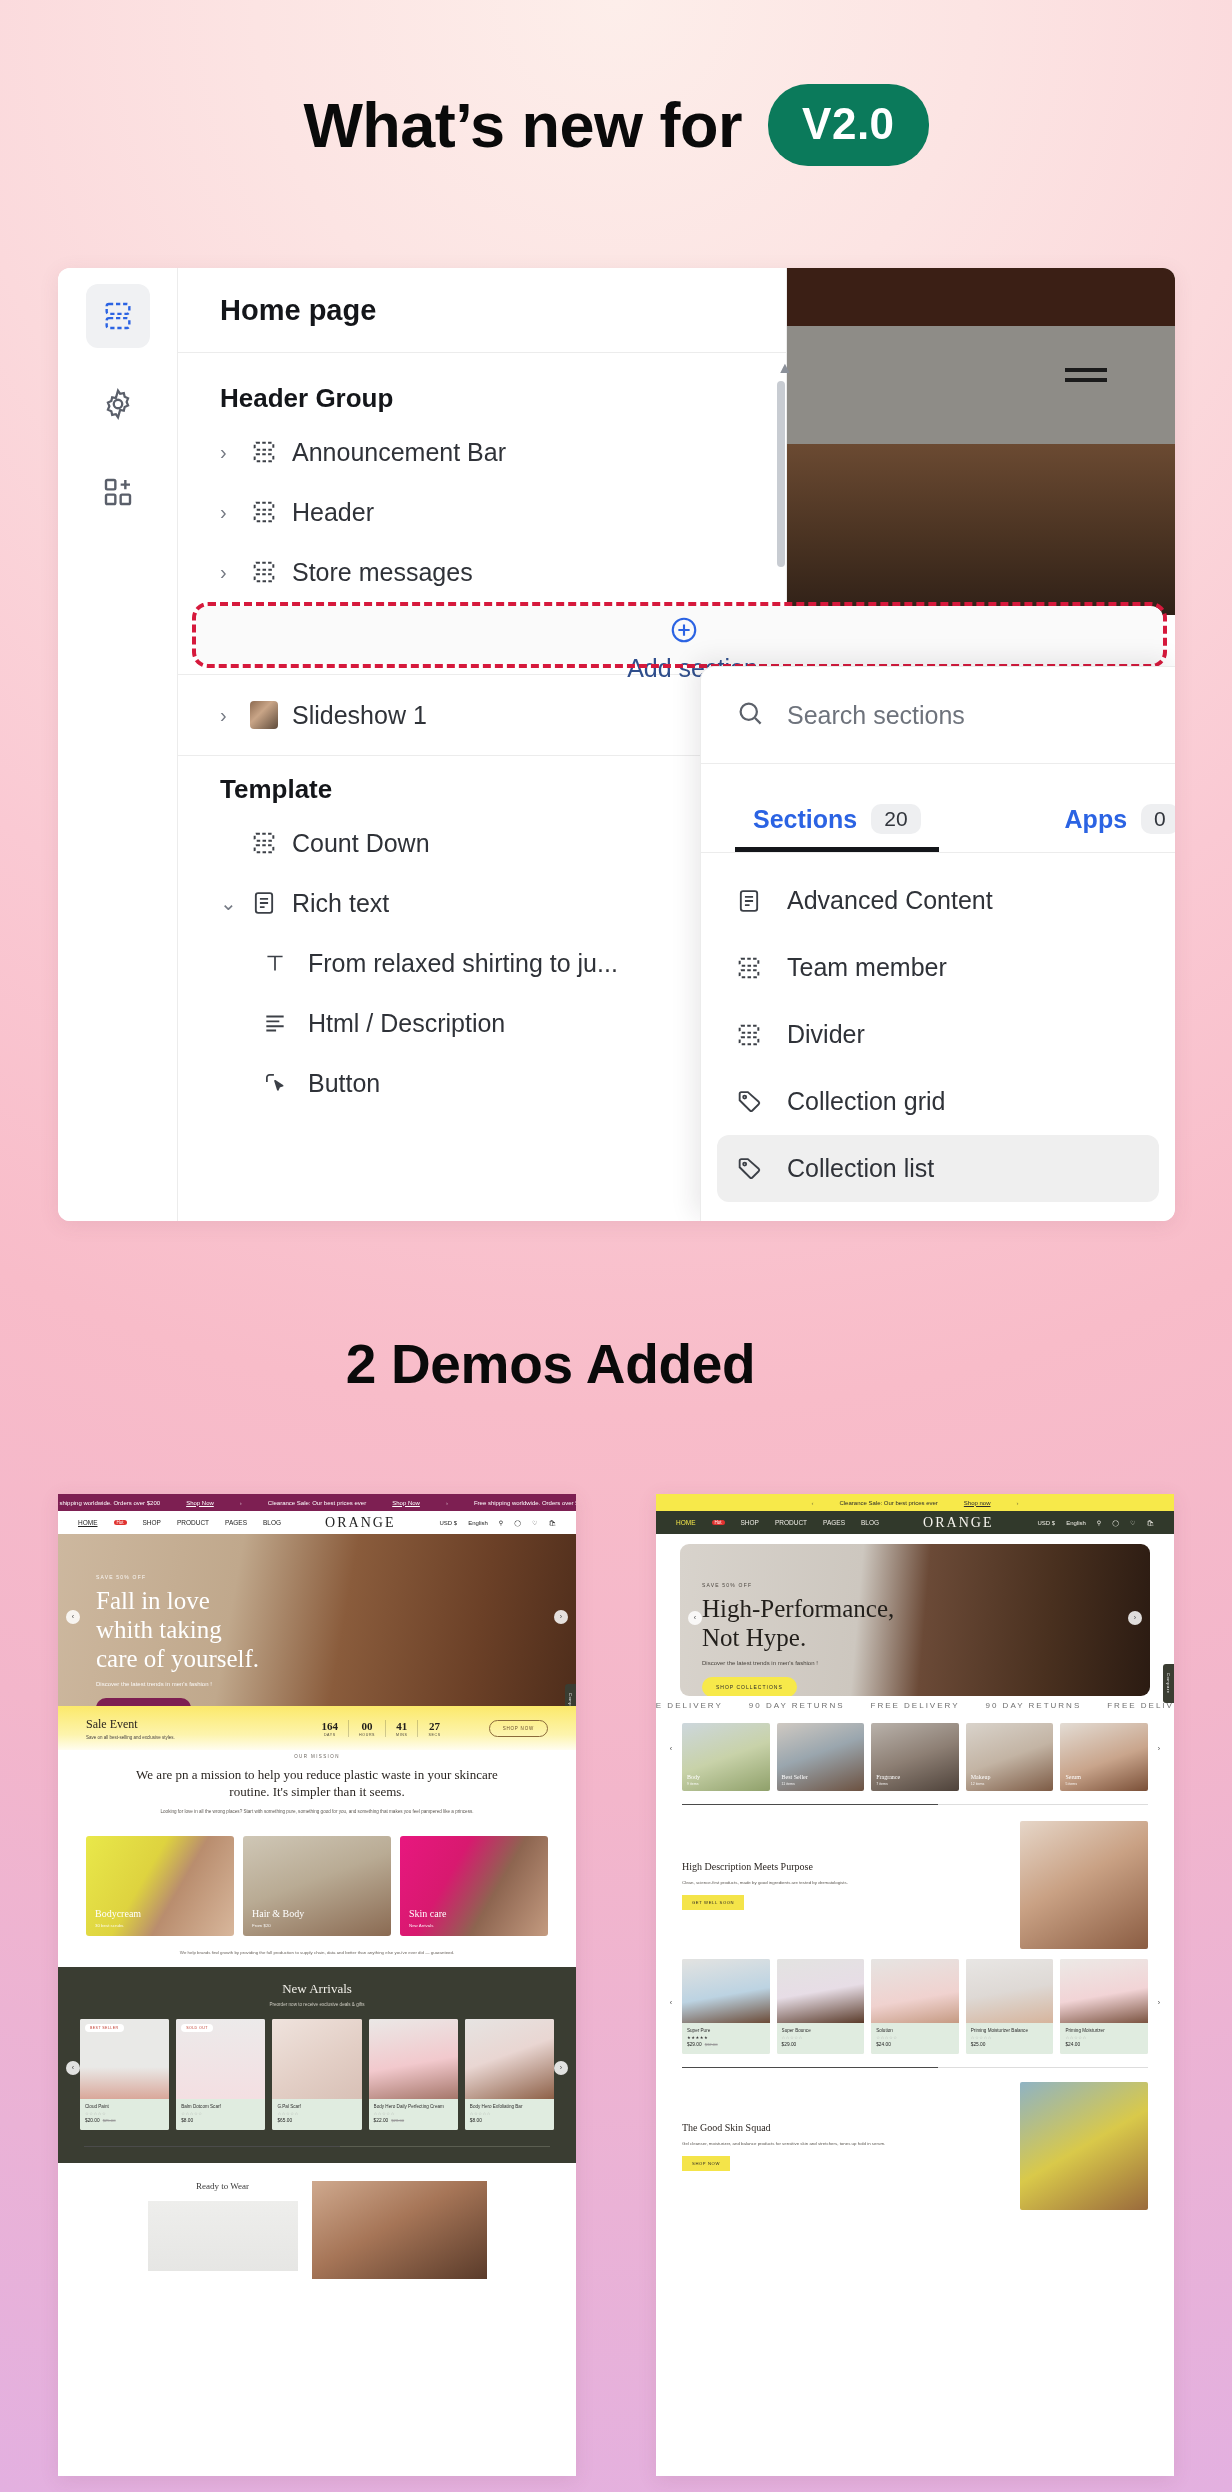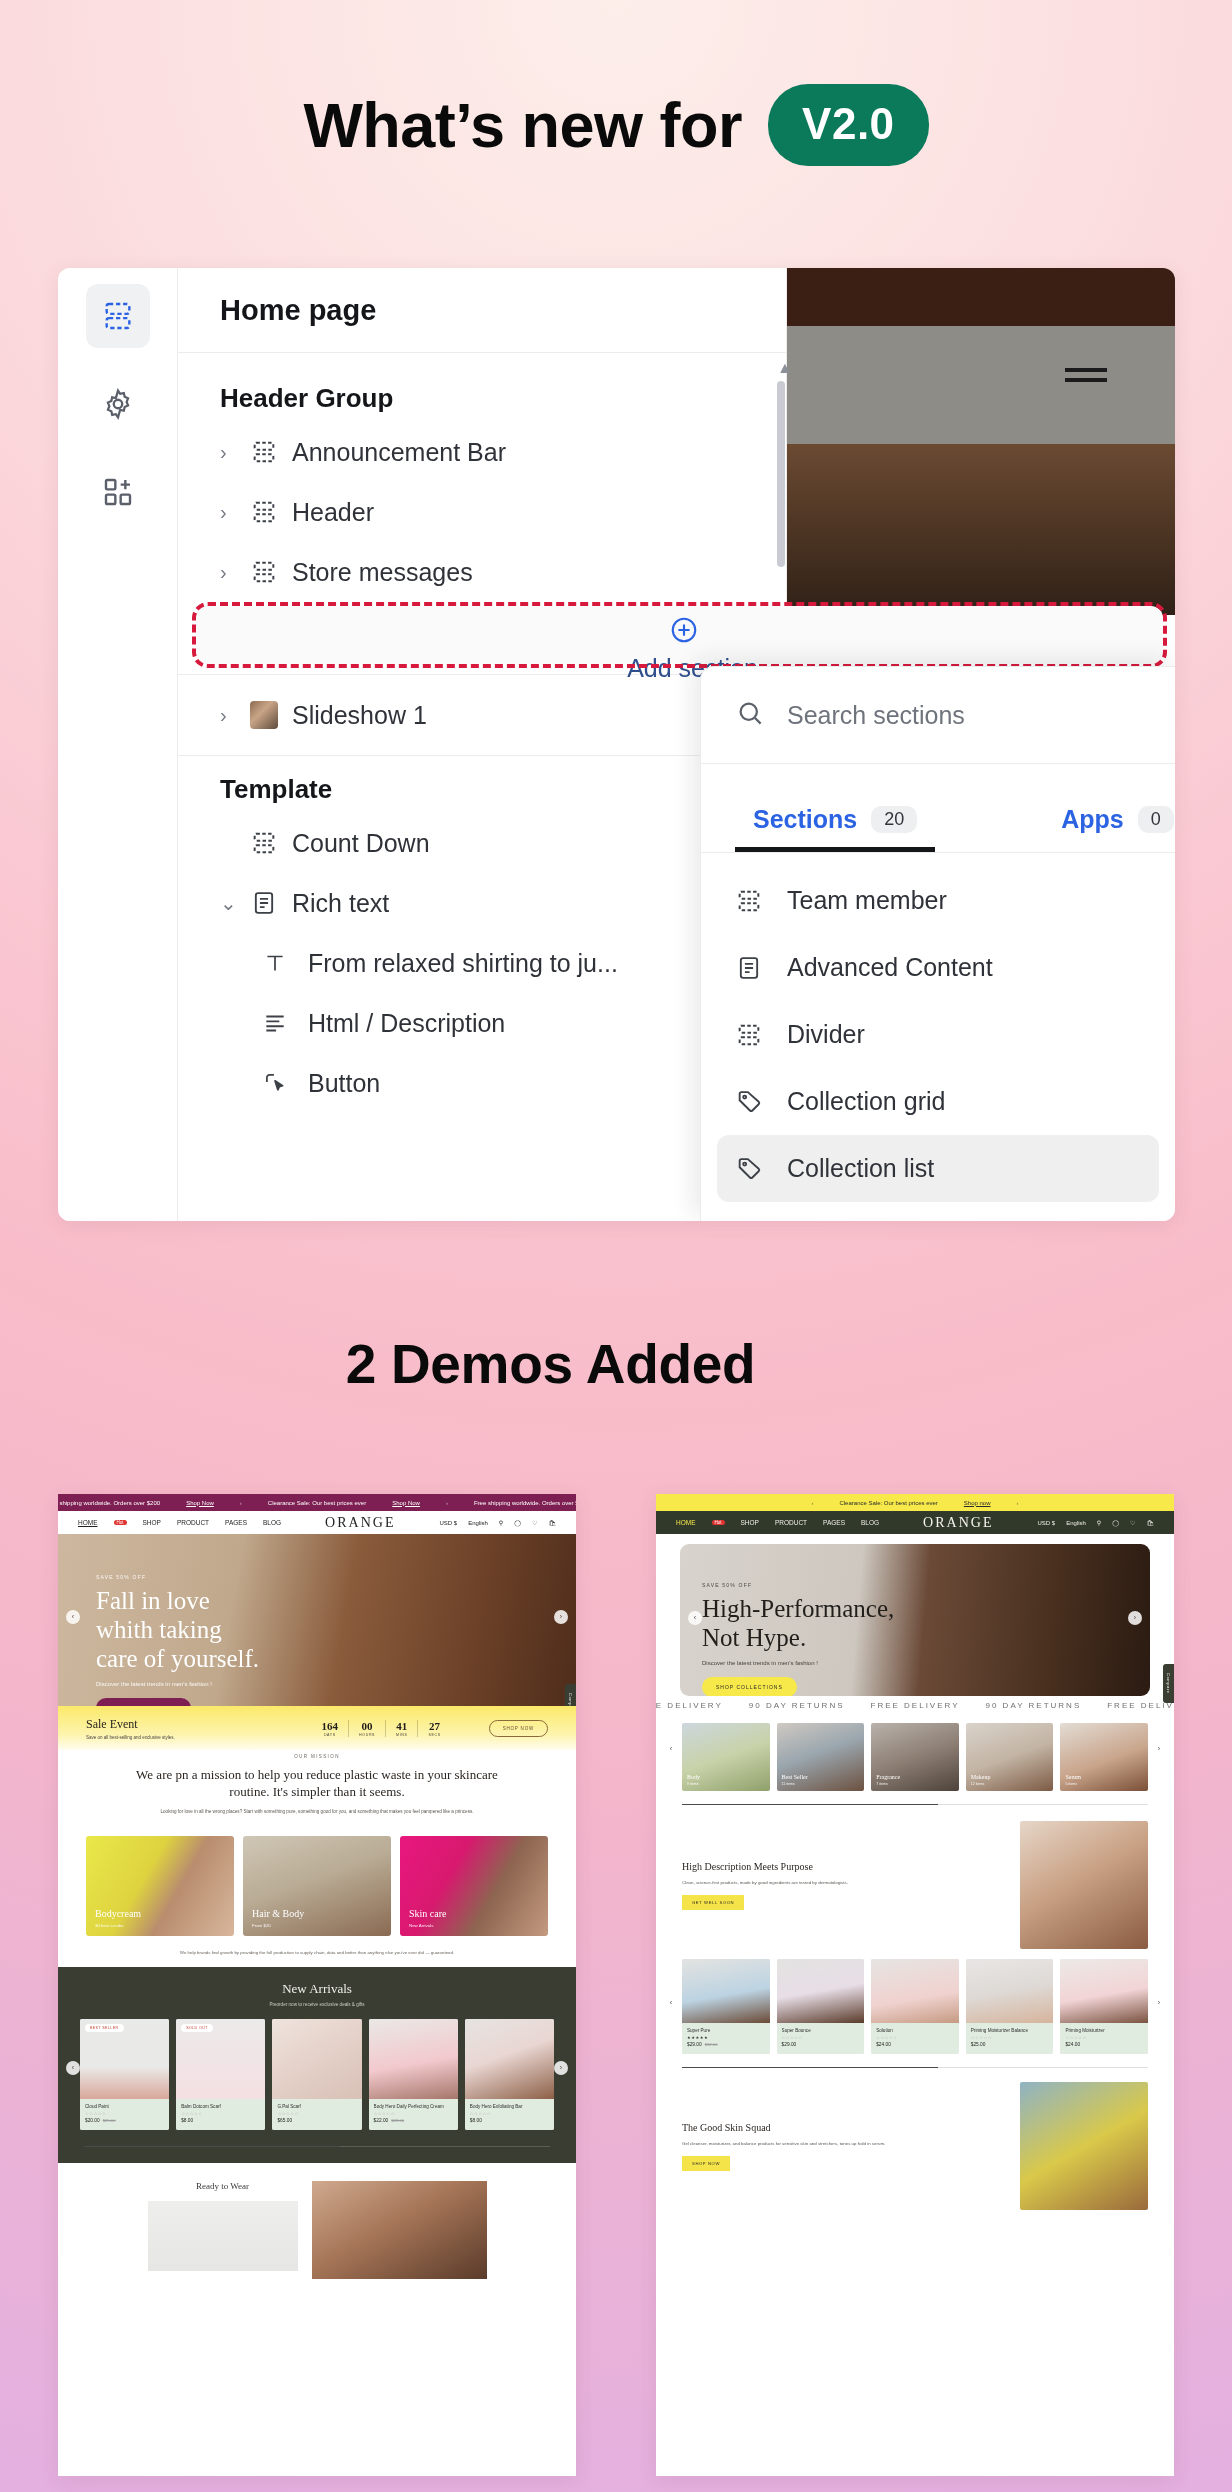--- a/index.html
+++ b/index.html
@@ -120,21 +120,21 @@
   .tabs{ height:88px; flex:0 0 88px; display:flex; align-items:flex-end; border-bottom:1px solid #ececec;}
   .tab{
     display:flex; align-items:center; gap:14px; padding:0 18px 18px 18px;
     font-size:25px; font-weight:700; color:#2b63e3; position:relative;
   }
   .tab:first-child{ margin-left:34px; }
   .tab.active::after{
     content:""; position:absolute; left:0; right:0; bottom:0; height:5px; background:#14161a;
   }
   .pill{
-    background:#eeeff1; color:#31353c; font-weight:400; font-size:18px;
+    background:#eeeff1; color:#31353c; font-weight:400; font-size:21px;
     border-radius:10px; padding:3px 13px;
   }
   .tab-gap{ flex:0 0 108px;}
   .sec-list{ flex:1; padding:14px 16px 10px 16px; }
   .sec-item{
     display:flex; align-items:center; gap:24px; height:67px;
     padding-left:18px; border-radius:12px; font-size:25px; color:#2f3238;
   }
   .sec-item.selected{ background:#efefef; }
   .sec-item .ic{ display:flex; align-items:center; color:#3c4047;}
@@ -403,35 +403,35 @@
         <div class="tab-gap"></div>
         <div class="tab">
           <span>Apps</span>
           <span class="pill">0</span>
         </div>
       </div>
 
       <div class="sec-list">
         <div class="sec-item">
           <span class="ic">
+            <svg width="28" height="28" viewBox="0 0 24 24" fill="none" stroke="currentColor" stroke-width="1.6">
+                <rect x="5" y="3.5" width="14" height="17" rx="2"></rect>
+                <path d="M8.5 8.5h7M8.5 12h7M8.5 15.5h4"></path>
+              </svg>
+          </span>
+          <span>Advanced Content</span>
+        </div>
+        <div class="sec-item">
+          <span class="ic">
             <svg width="28" height="28" viewBox="0 0 24 24" fill="none" stroke="currentColor" stroke-width="1.7" stroke-dasharray="3 2">
                 <rect x="4" y="4" width="16" height="6" rx="1.5"></rect>
                 <rect x="4" y="14" width="16" height="6" rx="1.5"></rect>
               </svg>
           </span>
           <span>Team member</span>
-        </div>
-        <div class="sec-item">
-          <span class="ic">
-            <svg width="28" height="28" viewBox="0 0 24 24" fill="none" stroke="currentColor" stroke-width="1.6">
-                <rect x="5" y="3.5" width="14" height="17" rx="2"></rect>
-                <path d="M8.5 8.5h7M8.5 12h7M8.5 15.5h4"></path>
-              </svg>
-          </span>
-          <span>Advanced Content</span>
         </div>
         <div class="sec-item">
           <span class="ic">
             <svg width="28" height="28" viewBox="0 0 24 24" fill="none" stroke="currentColor" stroke-width="1.7" stroke-dasharray="3 2">
                 <rect x="4" y="4" width="16" height="6" rx="1.5"></rect>
                 <rect x="4" y="14" width="16" height="6" rx="1.5"></rect>
               </svg>
           </span>
           <span>Divider</span>
         </div>

